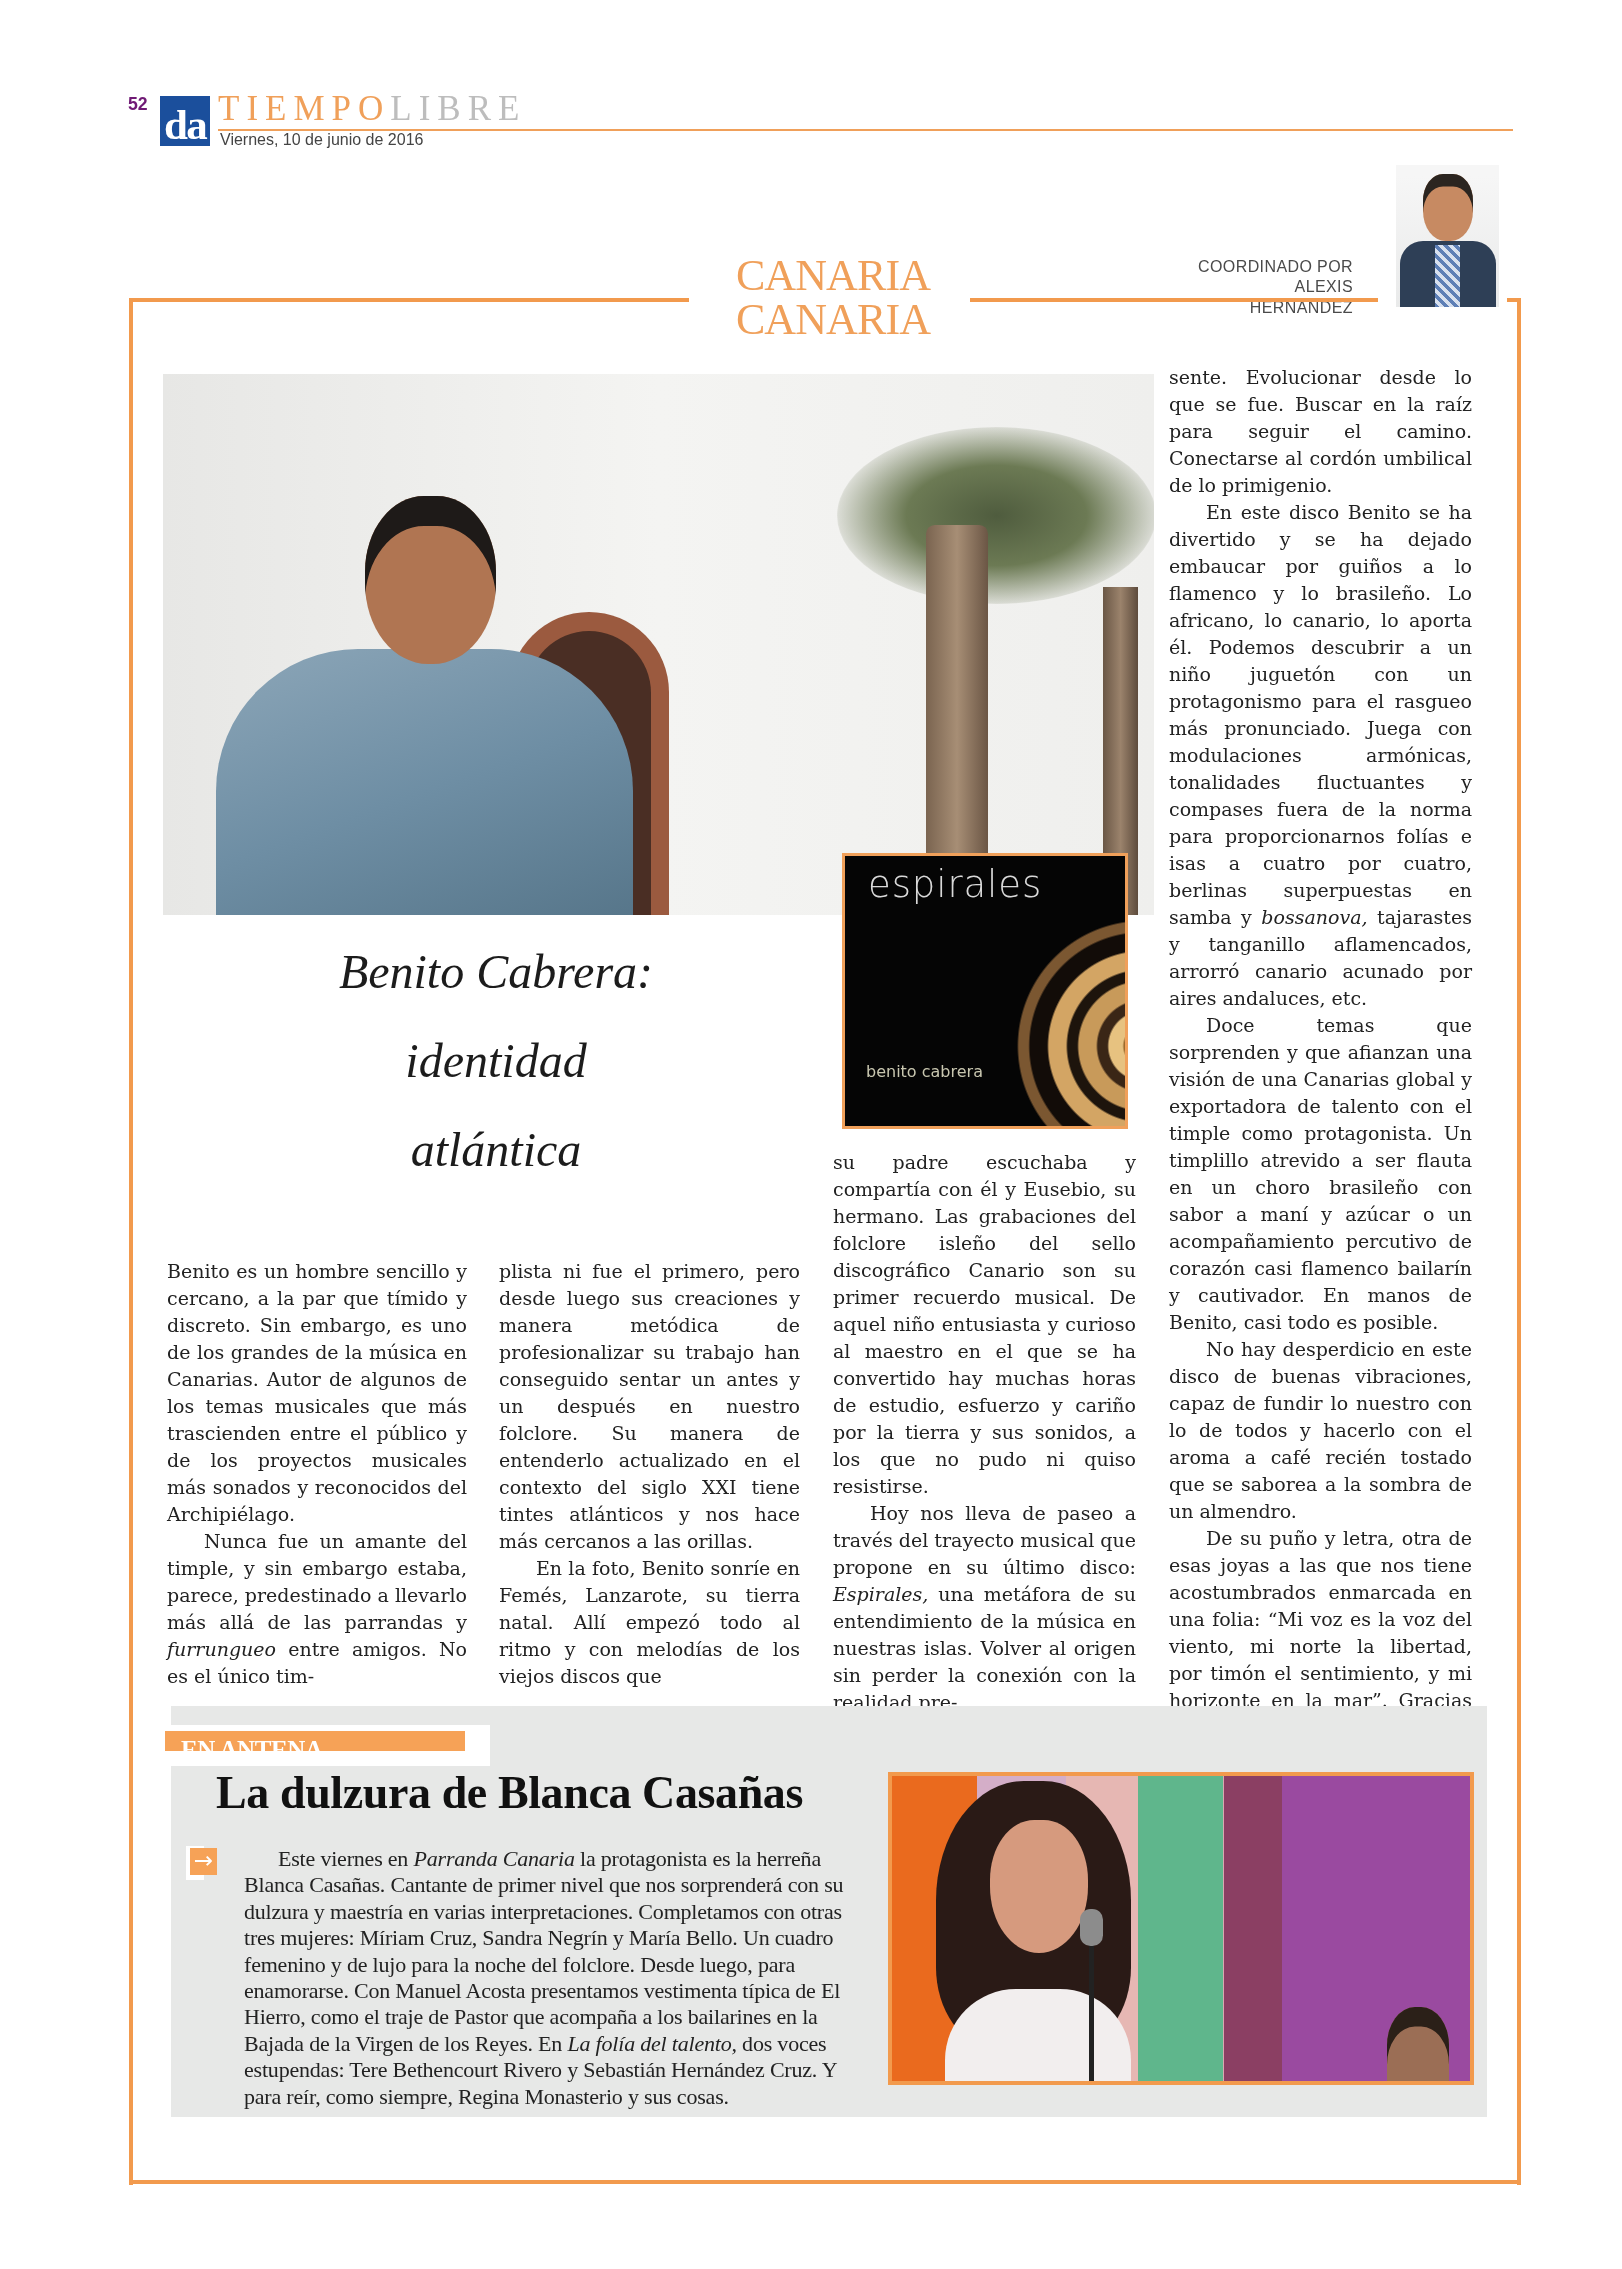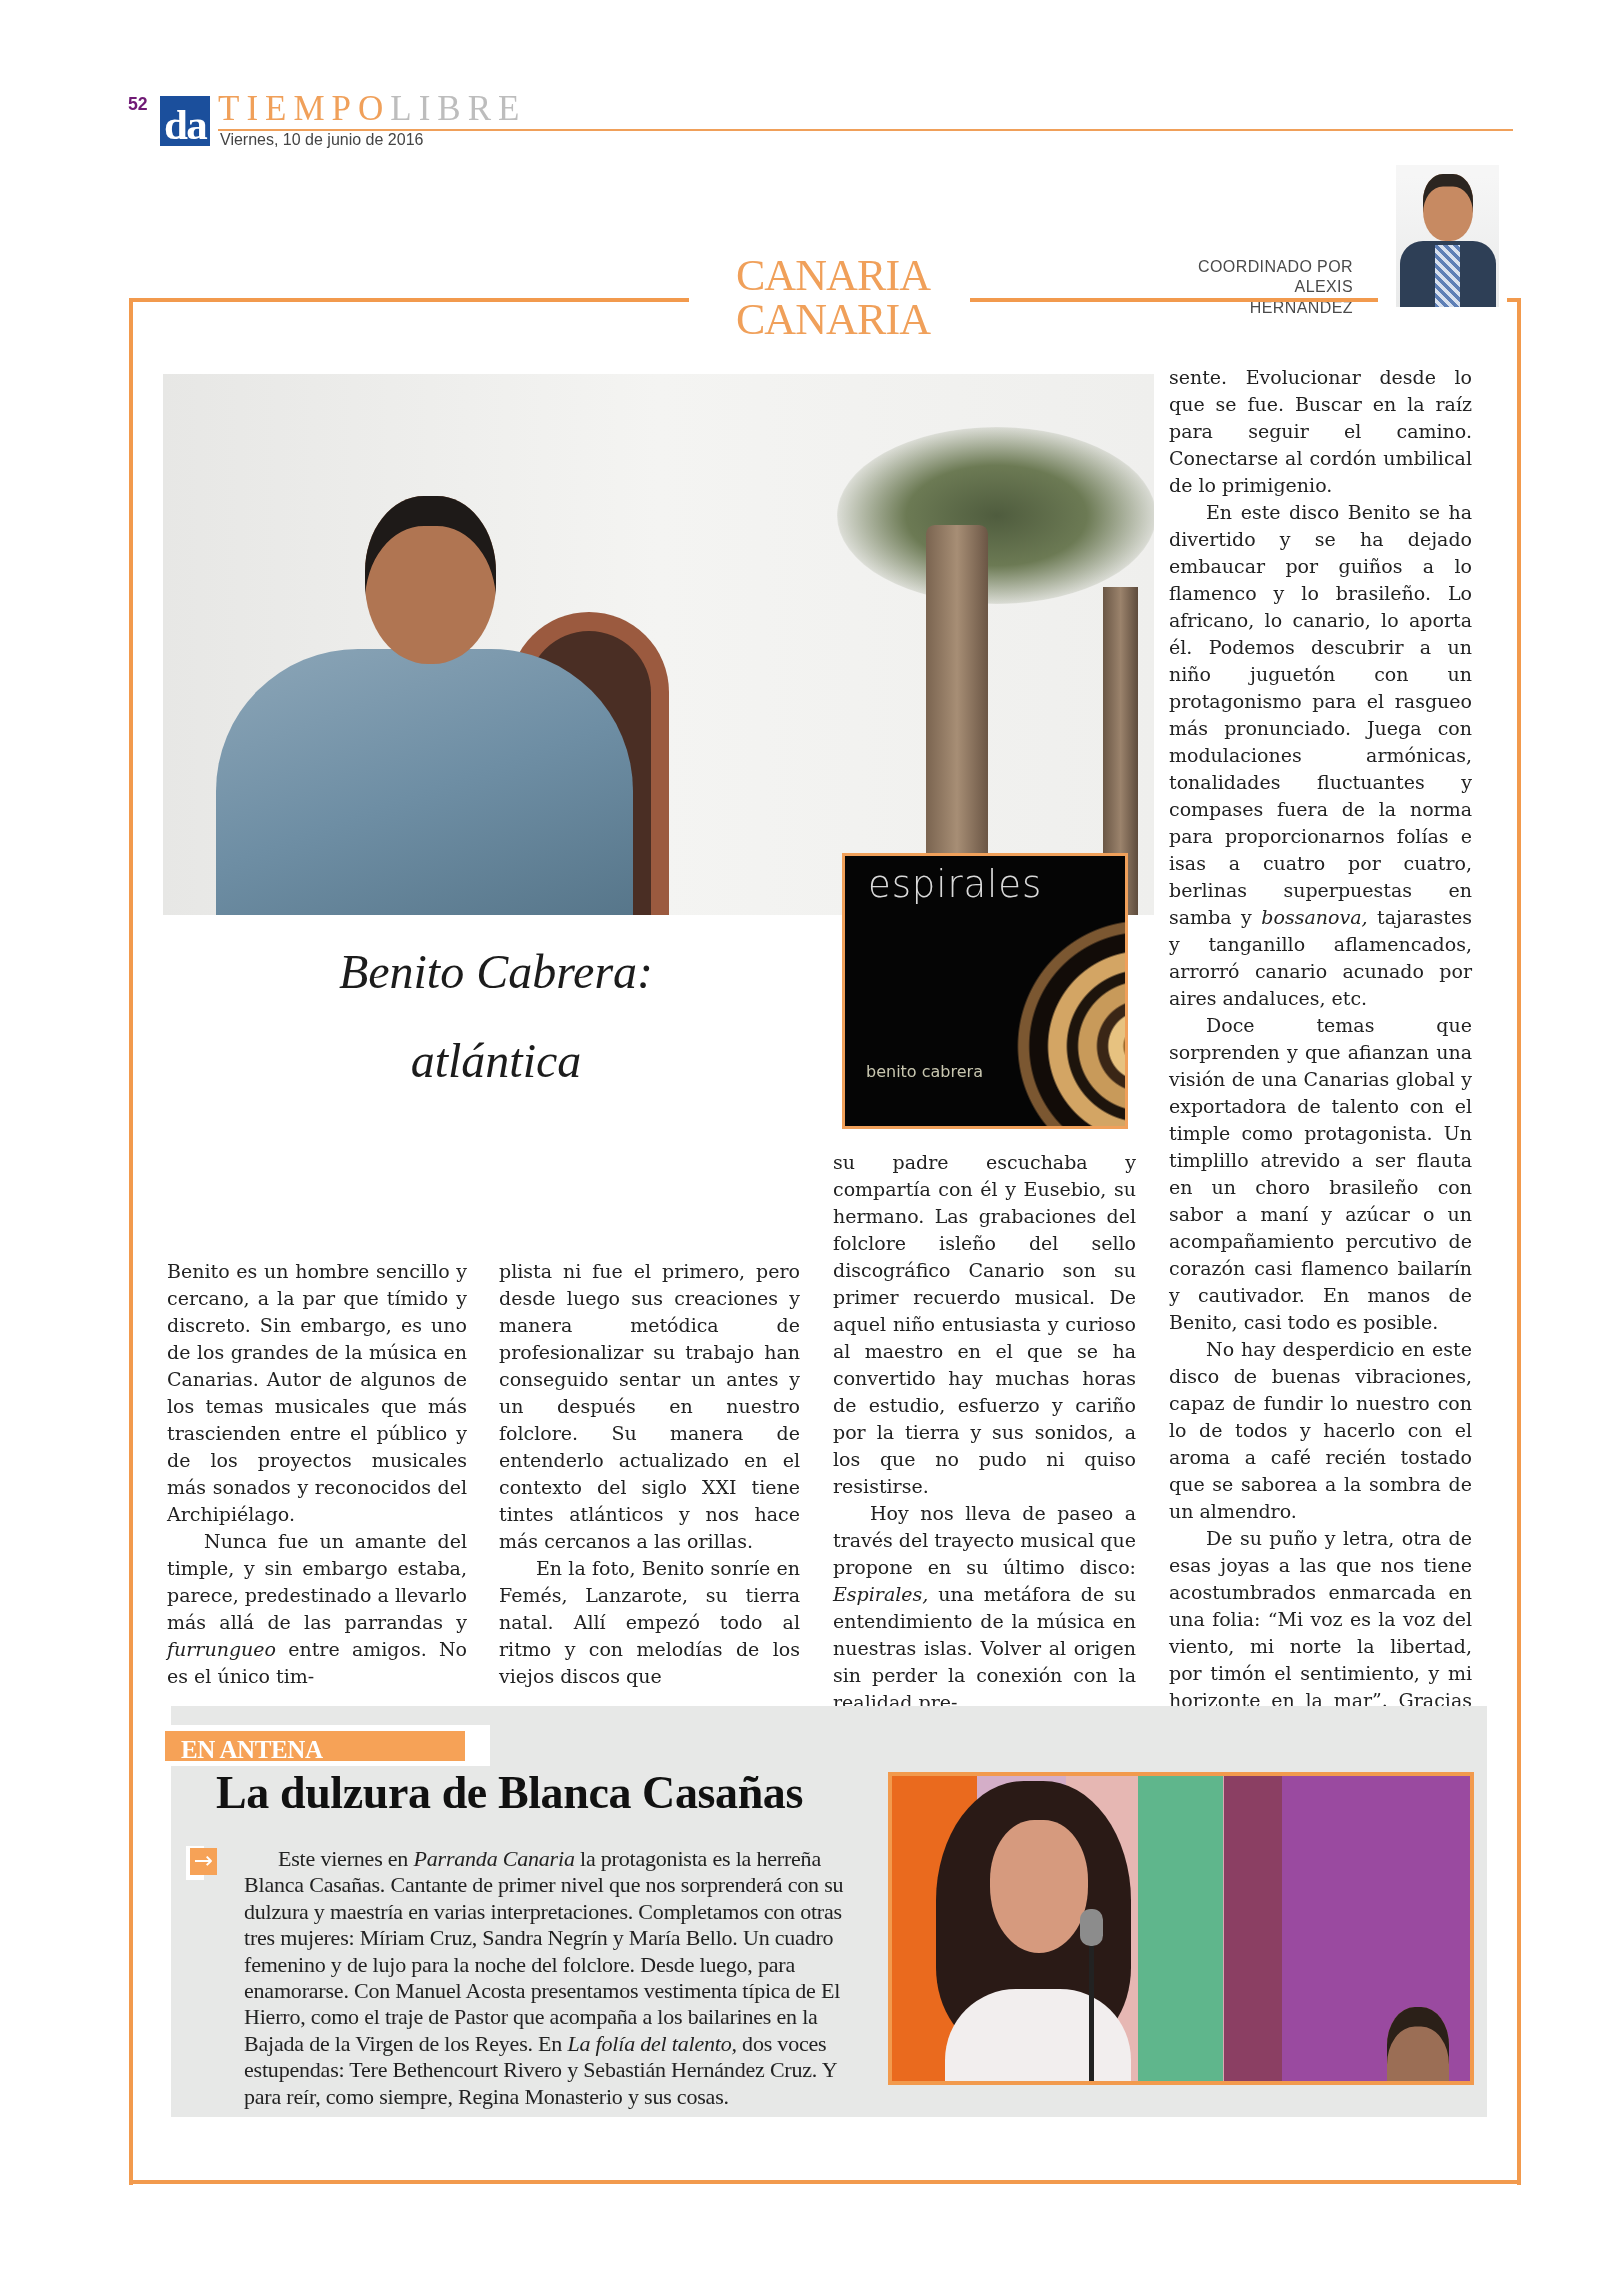--- a/index.html
+++ b/index.html
@@ -58,21 +58,21 @@
   .col p.indent { text-indent:37px; }
   .col1 { left:167px; top:1258px; width:300px; }
   .col2 { left:499px; top:1258px; width:301px; }
   .col3 { left:833px; top:1149px; width:303px; }
   .col4 { left:1169px; top:364px; width:303px; }
   .col em { font-style:italic; }
 
   
   .antena-box { position:absolute; left:171px; top:1706px; width:1316px; height:411px; background:#e7e8e7; }
   .antena-tag-bg { position:absolute; left:165px; top:1725px; width:325px; height:41px; background:#ffffff; }
-  .antena-tag { position:absolute; left:165px; top:1731px; width:300px; height:30px; background:#f6a257; color:#ffffff; font-family:"Liberation Serif", serif; font-weight:bold; font-size:25px; line-height:37px; padding-left:16px; box-sizing:border-box; overflow:hidden; letter-spacing:-0.4px; }
+  .antena-tag { position:absolute; left:165px; top:1731px; width:300px; height:20px; background:#f6a257; color:#ffffff; font-family:"Liberation Serif", serif; font-weight:bold; font-size:25px; line-height:37px; padding-left:16px; box-sizing:border-box; overflow:hidden; letter-spacing:-0.4px; }
   .antena-title { position:absolute; left:216px; top:1766px; font-family:"Liberation Serif", serif; font-weight:bold; font-size:46px; line-height:53px; color:#111; letter-spacing:-0.4px; }
   .antena-arrow-bg { position:absolute; left:186px; top:1846px; width:17.7px; height:34px; background:#ffffff; }
   .antena-arrow { position:absolute; left:190px; top:1848px; width:26.6px; height:26.6px; background:#f6a257; color:#fff; font-family:"DejaVu Sans", sans-serif; font-size:23px; line-height:25px; text-align:center; }
   .antena-text { position:absolute; left:196px; top:1846px; width:612px; font-family:"Liberation Serif", serif; font-size:22px; line-height:26.4px; color:#222; letter-spacing:-0.2px;margin-left:48px; }
   .antena-text .first { display:inline-block; width:34px; }
   .antena-text em { font-style:italic; }
 
   .antena-photo { position:absolute; left:888px; top:1772px; width:578px; height:305px; border:4.4px solid #f29a4d; overflow:hidden; background:#d9a9b1; }
   .antena-photo .s1 { position:absolute; left:0; top:0; width:85px; height:305px; background:#ea6a1e; }
   .antena-photo .s2 { position:absolute; left:85px; top:0; width:89px; height:305px; background:#d4aec8; }
@@ -131,20 +131,21 @@
 </div>
 
 <div class="cd">
   <div class="shell"></div>
   <div class="title">espirales</div>
   <div class="artist">benito cabrera</div>
 </div>
 
 <div class="headline">
   <div>Benito Cabrera:</div>
+  <div>identidad</div>
   <div>atlántica</div>
 </div>
 
 <div class="col col1">
   <p>Benito es un hombre sencillo y cercano, a la par que tímido y discreto. Sin embargo, es uno de los grandes de la música en Canarias. Autor de algunos de los temas musicales que más trascienden entre el público y de los proyectos musicales más sonados y reconocidos del Archipiélago.</p>
   <p class="indent"><span>Nunca fue un amante del timple, y sin embargo estaba, parece, predestinado a llevarlo más allá de las parrandas y </span><em>furrungueo</em><span> entre amigos. No es el único tim-</span></p>
 </div>
 
 <div class="col col2">
   <p>plista ni fue el primero, pero desde luego sus creaciones y manera metódica de profesionalizar su trabajo han conseguido sentar un antes y un después en nuestro folclore. Su manera de entenderlo actualizado en el contexto del siglo XXI tiene tintes atlánticos y nos hace más cercanos a las orillas.</p>

